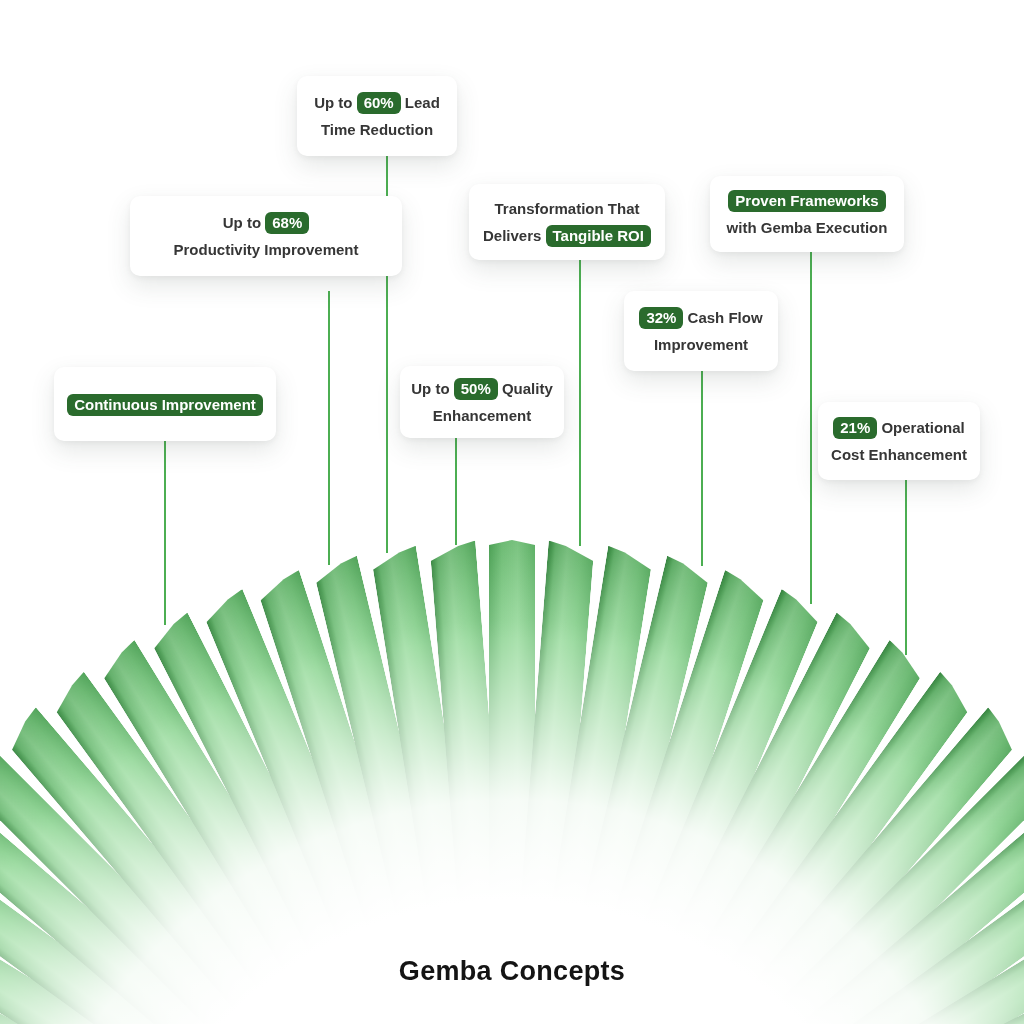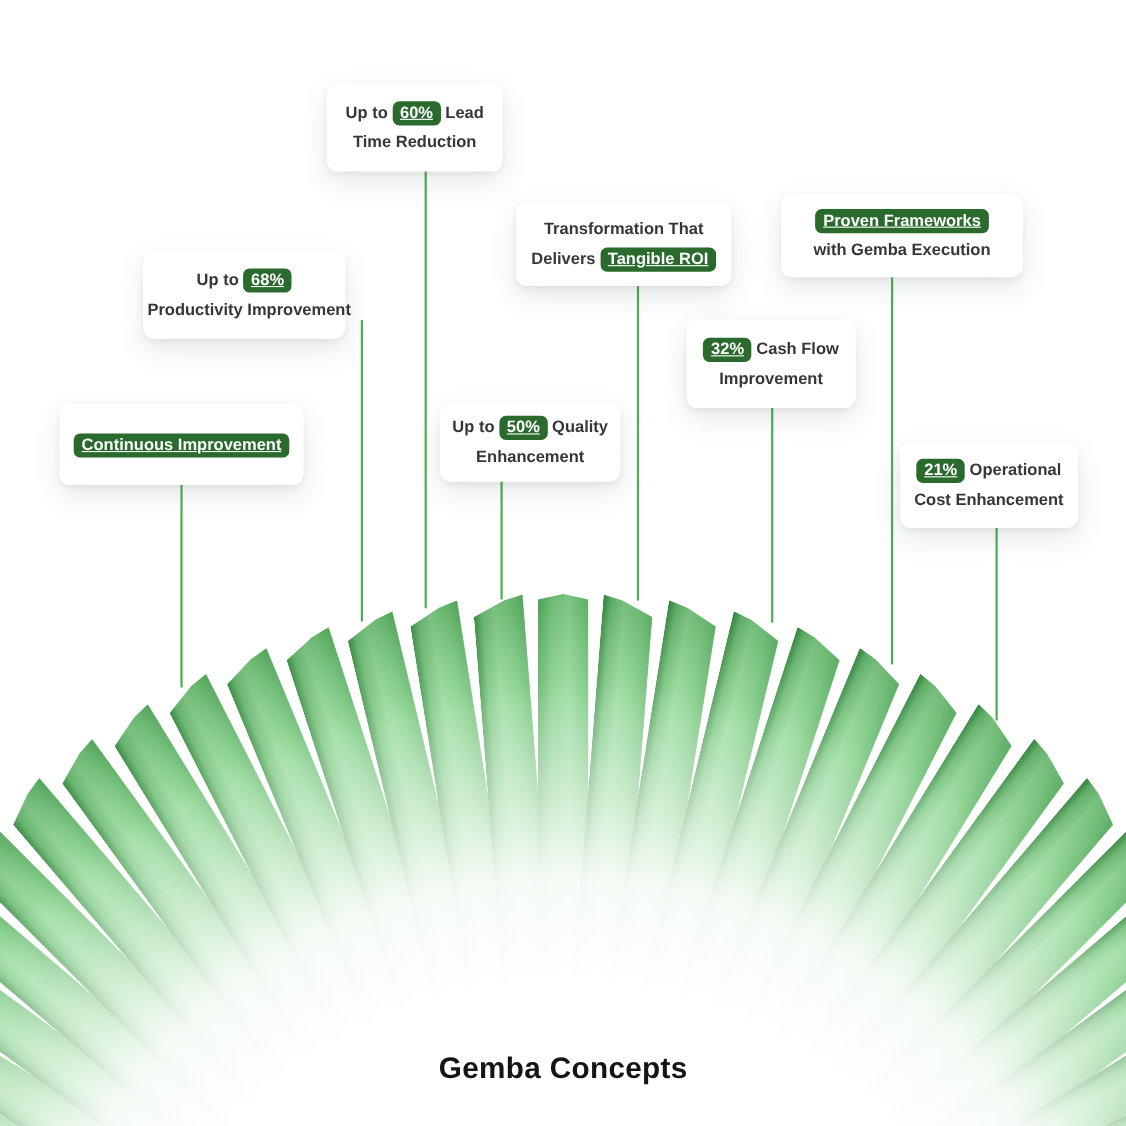--- a/index.html
+++ b/index.html
@@ -46,21 +46,20 @@
     position:absolute;background:#ffffff;border-radius:10px;
     box-shadow:0 10px 24px rgba(60,80,70,0.13), 0 2px 6px rgba(0,0,0,0.05);
     display:flex;flex-direction:column;justify-content:center;
     text-align:center;color:var(--text,#363636);
     font-size:15px;font-weight:700;line-height:27px;
     padding:2px 4px;box-sizing:border-box;white-space:nowrap;
   }
   .badge{
     background:var(--badge,#2a6b2d);color:#ffffff;border-radius:6px;
     padding:2px 7px 3px;
-    text-decoration:underline;
   }
   
   #title{
     position:absolute;left:0;right:0;top:956px;text-align:center;
     font-size:27px;font-weight:700;color:var(--title,#141414);
     letter-spacing:0.3px;
   }
 </style>
 </head>
 <body>
@@ -111,21 +110,21 @@
   <div>
     <span>Up to</span>
     <span class="badge">60%</span>
     <span>Lead</span>
   </div>
   <div>
     <span>Time Reduction</span>
   </div>
 </div>
 
-<div class="card" style="left:130px;top:228px;width:184px;height:80px">
+<div class="card" style="left:130px;top:196px;width:272px;height:80px">
   <div>
     <span>Up to</span>
     <span class="badge">68%</span>
   </div>
   <div>
     <span>Productivity Improvement</span>
   </div>
 </div>
 
 <div class="card" style="left:54px;top:367px;width:222px;height:74px">
@@ -158,21 +157,21 @@
 <div class="card" style="left:624px;top:291px;width:154px;height:80px">
   <div>
     <span class="badge">32%</span>
     <span>Cash Flow</span>
   </div>
   <div>
     <span>Improvement</span>
   </div>
 </div>
 
-<div class="card" style="left:710px;top:176px;width:220px;height:76px">
+<div class="card" style="left:710px;top:176px;width:194px;height:76px">
   <div>
     <span class="badge">Proven Frameworks</span>
   </div>
   <div>
     <span>with Gemba Execution</span>
   </div>
 </div>
 
 <div class="card" style="left:818px;top:402px;width:162px;height:78px">
   <div>

